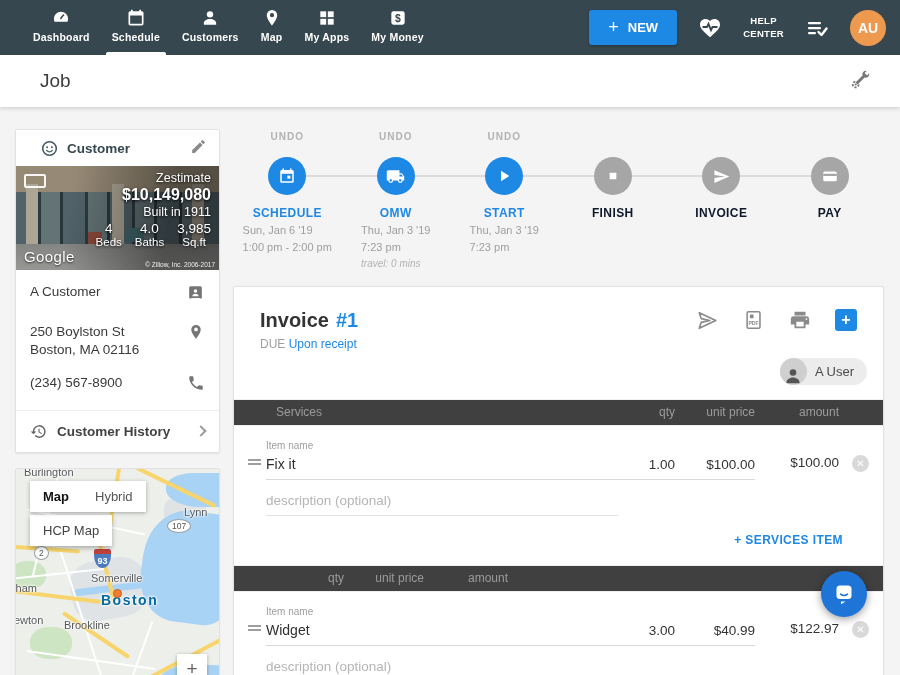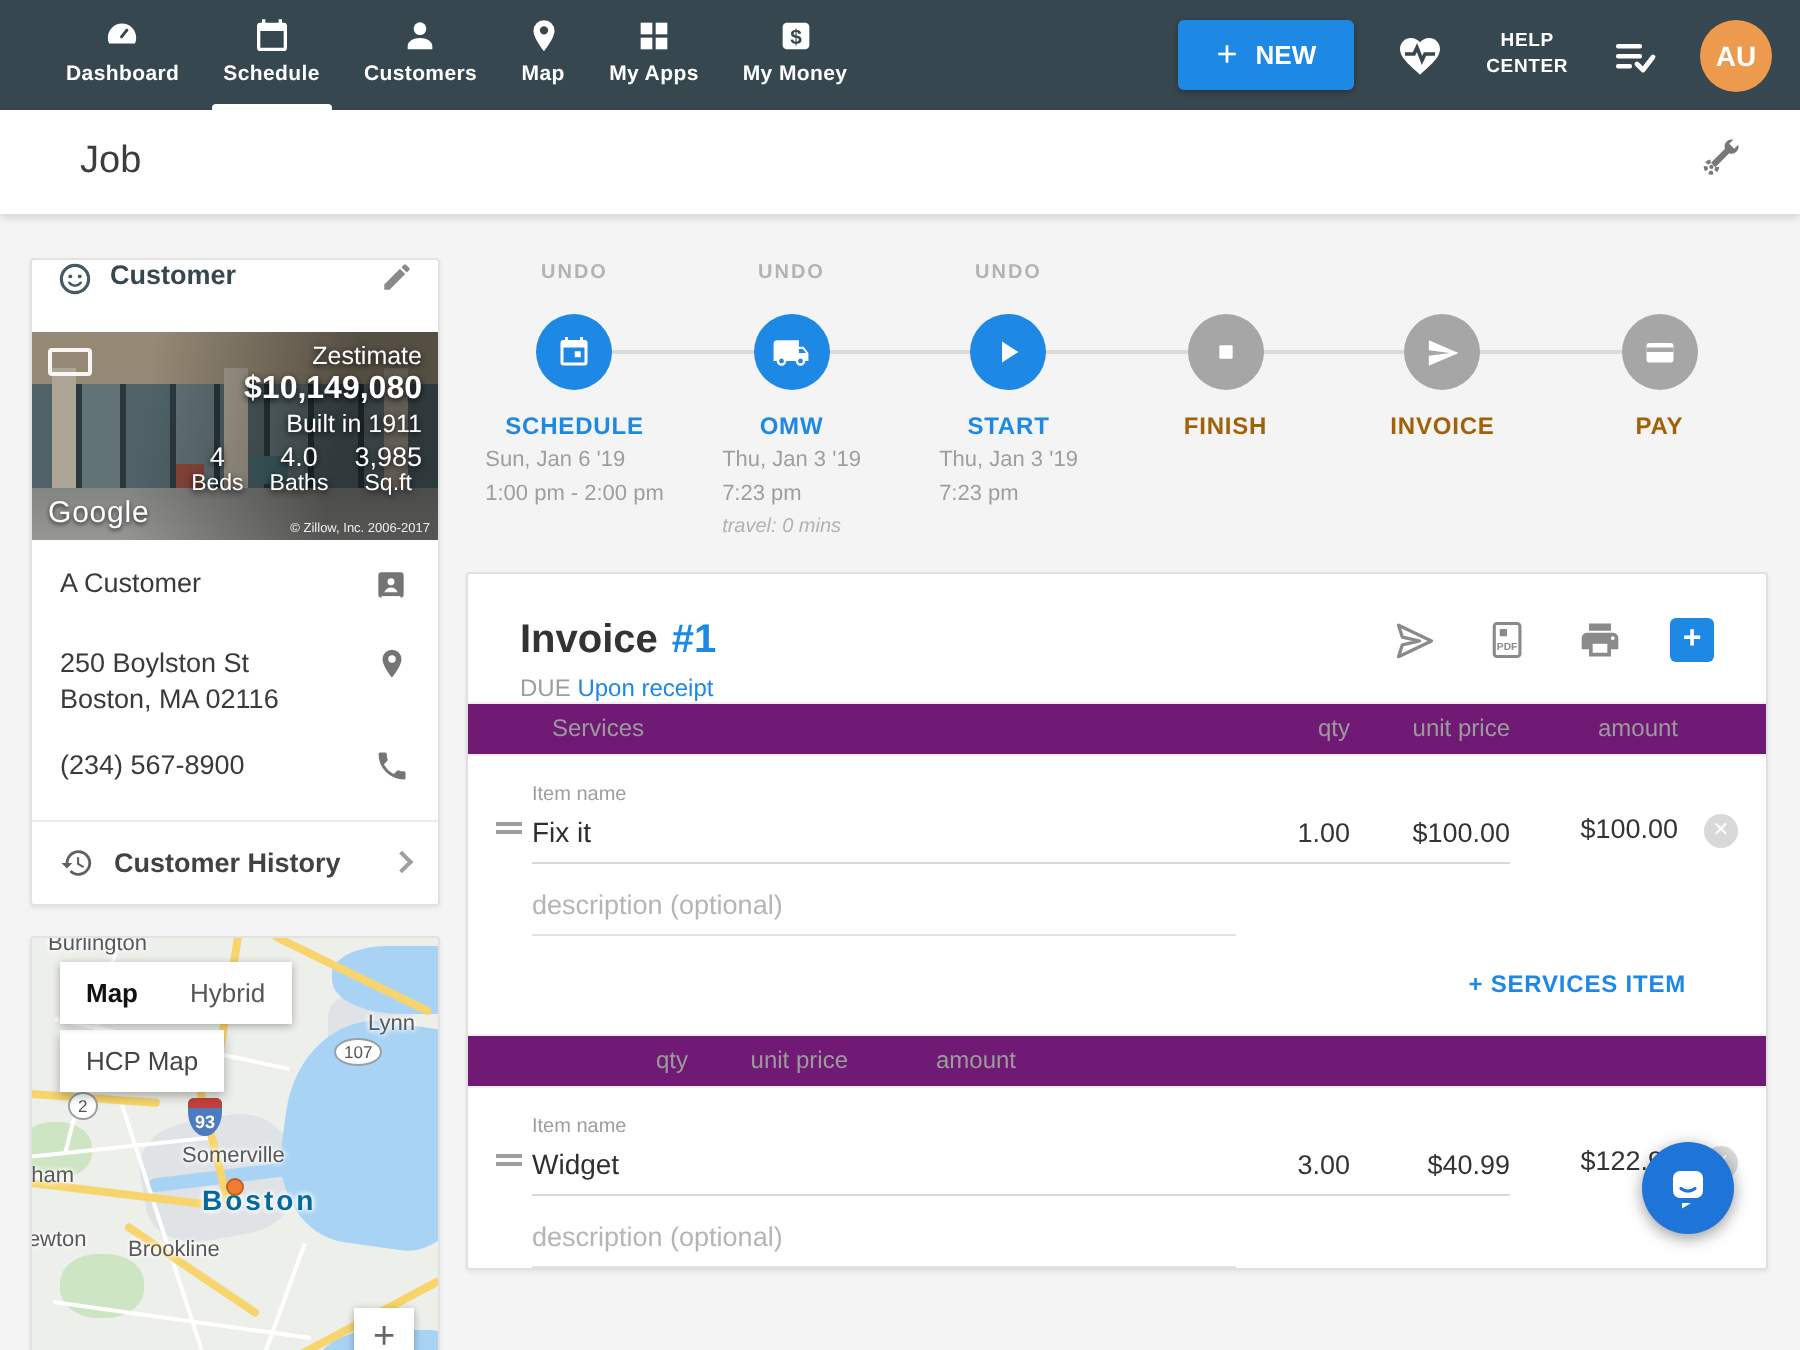--- a/index.html
+++ b/index.html
@@ -25,21 +25,21 @@
   .titlebar .tools { margin-left:auto; cursor:pointer; }
 
   
   .content { display:flex; padding:22px 16px 0 15px; gap:13px; }
   .aside { width:205px; flex-shrink:0; }
   .main { flex:1; min-width:0; }
   .card { background:#fff; border:1px solid #e2e2e2; border-radius:2px; box-shadow:0 1px 2px rgba(0,0,0,.07); }
 
   
   .cust-card { margin-bottom:15px; }
-  .cc-header { height:36px; display:flex; align-items:flex-start; padding:0 12px; gap:8px; }
+  .cc-header { height:36px; display:flex; align-items:center; padding:0 12px; gap:8px;margin-left:12px; }
   .cc-title { font-weight:bold; font-size:13.5px; color:#37474f; }
   .cc-header .edit { margin-left:auto; cursor:pointer; }
   .photo { height:104px; position:relative; overflow:hidden; background:#8d9290; }
   .ph-band-top { position:absolute; top:0; left:0; right:0; height:26px; background:#b3a48b; }
   .ph-glass { position:absolute; top:26px; left:0; right:0; height:52px;
     background:repeating-linear-gradient(90deg,#5f757c 0 22px,#314349 22px 25px,#75898d 25px 44px,#2e3f44 44px 47px); }
   .ph-col { position:absolute; top:18px; width:12px; height:64px; background:#cfc6b3; }
   .ph-walk { position:absolute; bottom:0; left:0; right:0; height:26px; background:linear-gradient(#9d9f9c,#b4b5b1); }
   .ph-red { position:absolute; left:72px; bottom:26px; width:14px; height:12px; background:#a85444; }
   .ph-teal { position:absolute; left:110px; bottom:28px; width:18px; height:14px; background:#4f7d84; }
@@ -86,40 +86,40 @@
   
   .timeline { position:relative; display:flex; margin:2px 0 14px; }
   .tl-line { position:absolute; top:44px; left:8.5%; right:8.5%; height:2px; background:#dbdbdb; }
   .step { flex:1; display:flex; flex-direction:column; align-items:center; position:relative; z-index:1; cursor:pointer; }
   .undo { height:19px; font-size:10px; color:#b3b3b3; letter-spacing:1px; font-weight:bold; margin-bottom:7px; }
   .circle { width:38px; height:38px; border-radius:50%; display:flex; align-items:center; justify-content:center; }
   .step.done .circle { background:#1e88e5; }
   .step.pending .circle { background:#a6a6a6; }
   .step-label { margin-top:11px; font-size:12px; font-weight:bold; letter-spacing:.4px; }
   .step.done .step-label { color:#1e88e5; }
-  .step.pending .step-label { color:#a16207; }
+  .step.pending .step-label { color:#0f172a; }
   .sub { font-size:11px; color:#9e9e9e; line-height:1.5; text-align:left; margin-top:2px; }
   .sub .it { font-style:italic; font-size:10px; color:#b2b2b2; }
 
   
   .invoice { border:1px solid #e0e0e0; }
   .inv-head { padding:22px 26px 0; }
   .inv-title-row { display:flex; align-items:center; }
   .inv-title { font-size:20px; font-weight:bold; color:#333; }
   .inv-num { color:#1e88e5; margin-left:7px; font-size:20px; font-weight:bold; }
   .inv-icons { margin-left:auto; display:flex; align-items:center; gap:24px; }
   .inv-icons .ibtn { cursor:pointer; display:flex; }
   .plusbtn { width:22px; height:22px; background:#1e88e5; border-radius:3px; color:#fff; font-size:16px; font-weight:bold; display:flex; align-items:center; justify-content:center; cursor:pointer; }
   .due { font-size:12px; color:#9e9e9e; margin-top:5px; }
   .due .lk { color:#1e88e5; cursor:pointer; }
   .user-row { display:flex; justify-content:flex-end; padding:7px 16px 14px; }
   .chip { display:flex; align-items:center; background:#ececec; border-radius:14px; height:27px; padding-right:13px; gap:8px; font-size:13px; color:#4a4a4a; cursor:pointer; }
   .chip-av { width:27px; height:27px; border-radius:50%; background:#cfcfcf; display:flex; align-items:flex-end; justify-content:center; overflow:hidden; }
 
-  .strip { display:flex; align-items:center; background:#701a75; border-top:1px solid #efefef; border-bottom:1px solid #efefef; height:27px; padding:0 14px 0 42px; font-size:12px; color:#9b9b9b; }
+  .strip { display:flex; align-items:center; background:#404040; border-top:1px solid #efefef; border-bottom:1px solid #efefef; height:27px; padding:0 14px 0 42px; font-size:12px; color:#9b9b9b; }
   .c-name { flex:1; }
   .c-qty { width:68px; text-align:right; }
   .c-unit { width:80px; text-align:right; }
   .c-amt { width:84px; text-align:right; }
   .c-x { width:30px; }
 
   .item-row { display:flex; align-items:flex-end; padding:14px 14px 0; }
   .c-handle { width:18px; padding-bottom:12px; cursor:grab; }
   .bars { width:13px; }
   .bars div { height:1.8px; background:#9e9e9e; margin:2.5px 0; }
@@ -467,20 +467,31 @@
                   </svg>
               </span>
               <div class="plusbtn">+</div>
             </div>
           </div>
           <div class="due">
             <span>DUE</span>
             <span class="lk">Upon receipt</span>
           </div>
         </div>
+        <div class="user-row">
+          <div class="chip">
+            <span class="chip-av">
+              <svg width="20" height="20" viewBox="0 0 24 24">
+                  <circle cx="12" cy="9" r="4" fill="#555"></circle>
+                  <path d="M4 22c0-4.4 3.6-7 8-7s8 2.6 8 7z" fill="#555"></path>
+                </svg>
+            </span>
+            <span>A User</span>
+          </div>
+        </div>
 
         <div class="strip">
           <span class="c-name">Services</span>
           <span class="c-qty">qty</span>
           <span class="c-unit">unit price</span>
           <span class="c-amt">amount</span>
           <span class="c-x"></span>
         </div>
         <div class="item-row">
           <div class="c-handle">

